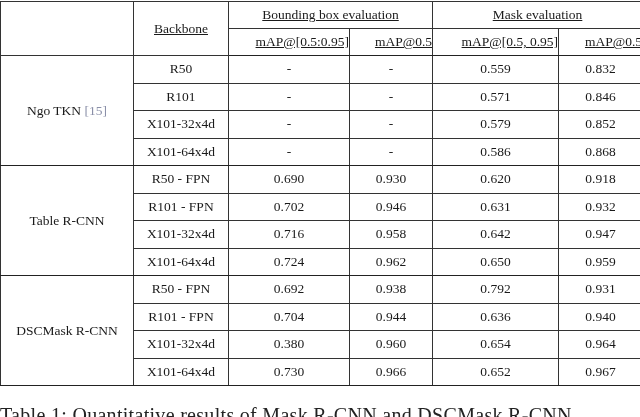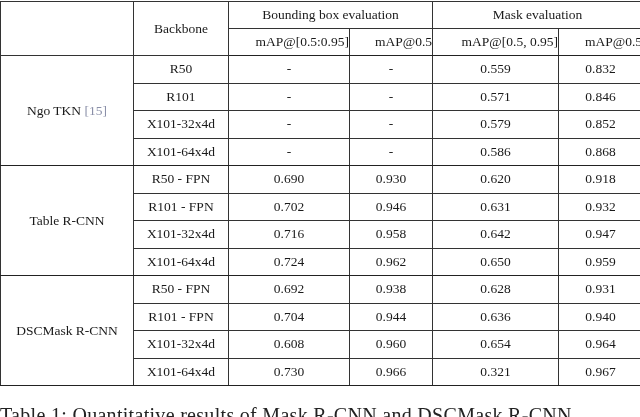--- a/index.html
+++ b/index.html
@@ -29,20 +29,21 @@
     text-align: center;
     vertical-align: middle;
     font-weight: normal;
     padding: 0;
     height: 26.5px;
     line-height: 26px;
     white-space: nowrap;
   }
   table.results th.hdr {
     height: 26px;
+    text-decoration: underline;
   }
   table.results td.group {
     border-bottom: 1.5px solid #222;
   }
   tr.group-end td {
     border-bottom: 1.5px solid #222;
     margin-top: 48px;
   }
   tr.header-end th {
     border-bottom: 1.5px solid #222;
@@ -153,40 +154,40 @@
       <td>0.959</td>
     </tr>
 
     <tr>
       <td class="group" rowspan="4">
         <span>DSCMask R-CNN</span>
       </td>
       <td>R50 - FPN</td>
       <td>0.692</td>
       <td>0.938</td>
-      <td>0.628</td>
+      <td>0.792</td>
       <td>0.931</td>
     </tr>
     <tr>
       <td>R101 - FPN</td>
       <td>0.704</td>
       <td>0.944</td>
       <td>0.636</td>
       <td>0.940</td>
     </tr>
     <tr>
       <td>X101-32x4d</td>
-      <td>0.608</td>
+      <td>0.380</td>
       <td>0.960</td>
       <td class="bold">0.654</td>
       <td>0.964</td>
     </tr>
     <tr class="group-end">
       <td>X101-64x4d</td>
       <td class="bold">0.730</td>
       <td class="bold">0.966</td>
-      <td>0.321</td>
+      <td>0.652</td>
       <td class="bold">0.967</td>
     </tr>
   </tbody>
 </table>
 
 <div class="caption">Table 1: Quantitative results of Mask R-CNN and DSCMask R-CNN</div>
 
 </body></html>

